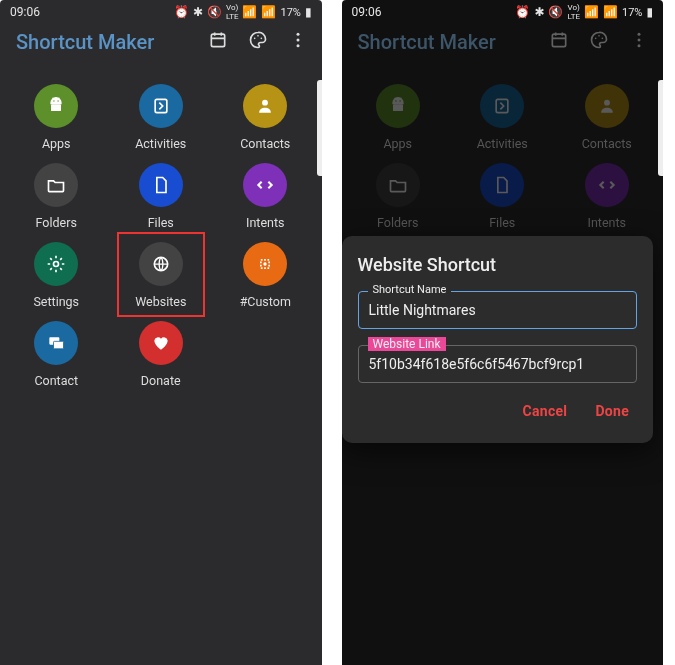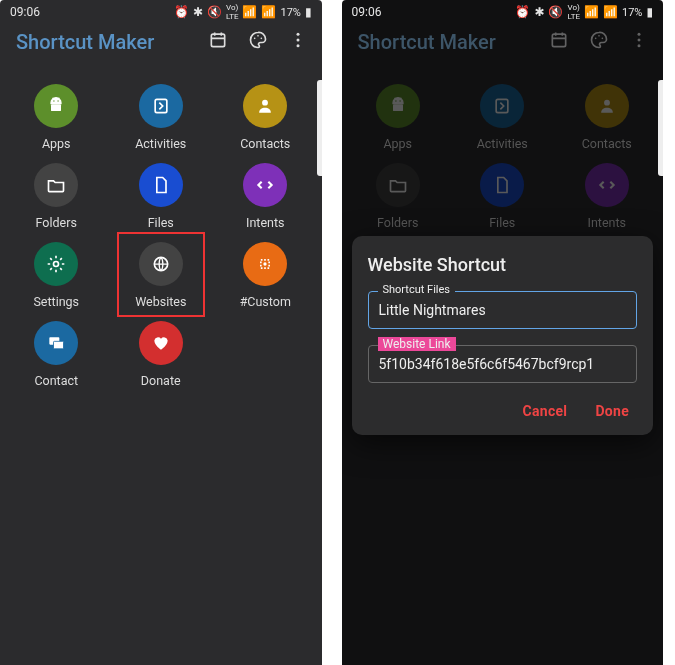--- a/index.html
+++ b/index.html
@@ -17,21 +17,21 @@
   .item { display:flex; flex-direction:column; align-items:center; gap:8px; position:relative; }
   .circle { width:44px; height:44px; border-radius:50%; display:flex; align-items:center; justify-content:center; }
   .circle svg { width:20px; height:20px; }
   .item span.label { font-size:12.5px; color:#ddd; }
   .phone.dim .apptitle h1 { color:#3d5568; }
   .phone.dim .item span.label { color:#555; }
   .phone.dim .circle { filter:brightness(0.35); }
   .phone.dim .apptitle .actions svg { opacity:0.4; }
   .hl { position:absolute; border:2px solid #e33; top:-10px; left:8px; right:8px; bottom:-8px; }
   .scrollhint { position:absolute; right:0; top:80px; width:5px; height:96px; background:#eee; border-radius:3px 0 0 3px; }
-  .dialog { position:absolute; left:10px; right:10px; top:236px; background:#2c2c2d; border-radius:10px; padding:18px 16px 14px 16px; box-shadow:0 8px 30px rgba(0,0,0,0.6); }
+  .dialog { position:absolute; left:0; right:10px; top:236px; background:#2c2c2d; border-radius:10px; padding:18px 16px 22px 16px; box-shadow:0 8px 30px rgba(0,0,0,0.6); }
   .dialog h2 { color:#eee; font-size:18px; font-weight:500; margin-bottom:16px; }
   .field { position:relative; margin-bottom:16px; }
   .field .box { border:1.5px solid #62a5e6; border-radius:4px; padding:10px 10px; color:#eee; font-size:14px; white-space:nowrap; overflow:hidden;}
   .field.inactive .box { border-color:#666; }
   .dlgbuttons { display:flex; justify-content:flex-end; gap:28px; padding:4px 8px 2px 0; }
   .dlgbuttons span { color:#ef4444; font-size:14px; font-weight:700; letter-spacing:0.3px; }
 </style>
 </head>
 <body>
 
@@ -301,21 +301,21 @@
           </svg>
         </div>
         <span class="label">Intents</span>
       </div>
     </div>
   <div class="scrollhint"></div>
 
   <div class="dialog">
     <h2>Website Shortcut</h2>
     <div class="field">
-      <div class="legend" style="position: absolute; top: -8px; left: 10px; background: rgb(44, 44, 45); padding: 0px 5px; font-size: 11px;">Shortcut Files</div>
+      <div class="legend" style="position: absolute; top: -8px; left: 10px; background: rgb(44, 44, 45); padding: 0px 5px; font-size: 11px;">Shortcut Name</div>
       <div class="box">Little Nightmares</div>
     </div>
     <div class="field inactive">
       <div class="legend" style="position: absolute; top: -8px; left: 10px; background: #ec4899; padding: 0px 5px; font-size: 12px;">Website Link</div>
       <div class="box">5f10b34f618e5f6c6f5467bcf9rcp1</div>
     </div>
     <div class="dlgbuttons">
       <span>Cancel</span>
       <span>Done</span>
     </div>

